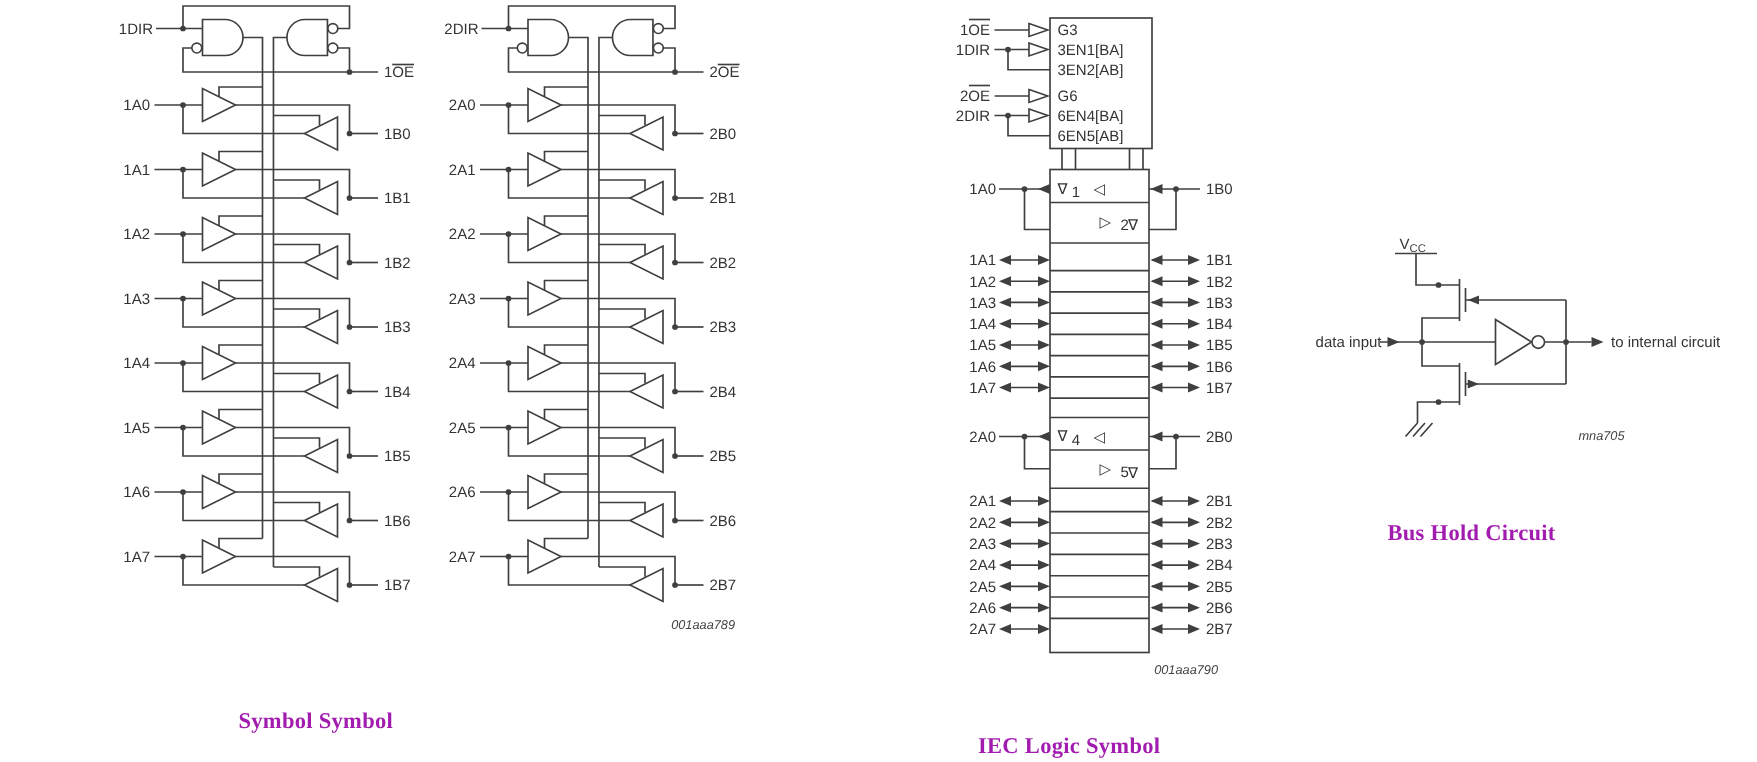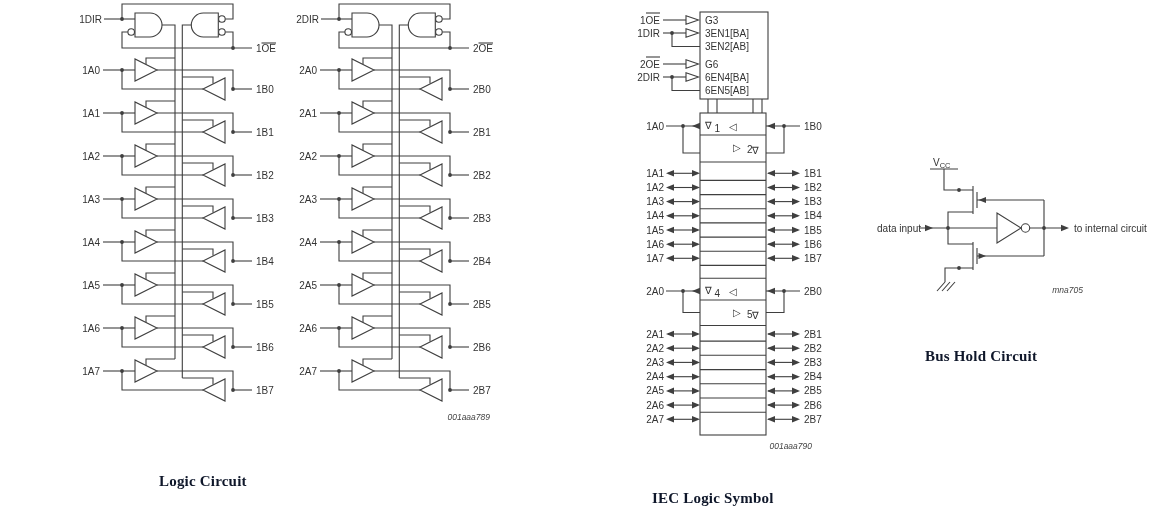--- a/index.html
+++ b/index.html
@@ -5,21 +5,21 @@
   html,body{margin:0;padding:0;background:#ffffff;}
   #canvas{position:relative;width:1171px;height:508px;background:#ffffff;overflow:hidden;
           font-family:"Liberation Sans",sans-serif;}
   svg{position:absolute;left:0;top:0;}
   .ln{fill:none;stroke:#3f3f3f;stroke-width:1.1;stroke-linejoin:miter;stroke-linecap:butt;}
   .fl{fill:#3f3f3f;stroke:none;}
   .wh{fill:#ffffff;stroke:#3f3f3f;stroke-width:1.1;}
   svg text{fill:#333333;font-family:"Liberation Sans",sans-serif;font-size:10px;}
   .fig-id{font-style:italic;font-size:8.5px;fill:#444444;}
   .caption{position:absolute;font-family:"Liberation Serif",serif;font-weight:bold;
-           font-size:15px;color:#0f172a;letter-spacing:0.2px;white-space:nowrap;}
+           font-size:15px;color:#a21caf;letter-spacing:0.2px;white-space:nowrap;}
 </style>
 </head>
 <body>
 
 <div id="canvas">
 
   <svg width="1171" height="508" viewBox="0 0 1171 508">
 
     <g>
       <text x="490" y="419.5" text-anchor="end" class="fig-id">001aaa789</text>
@@ -478,16 +478,16 @@
       <path class="wh" d="M997 213 V243 L1021 228 Z"></path>
       <circle class="wh" cx="1025.5" cy="228" r="4.2"></circle>
 
       <text x="933" y="166" font-size="11"><tspan>V</tspan><tspan font-size="7.5" dy="2">CC</tspan></text>
       <text x="921" y="231.5" text-anchor="end">data input</text>
       <text x="1074" y="231.5">to internal circuit</text>
       <text x="1083" y="293" text-anchor="end" class="fig-id">mna705</text>
     </g>
   </svg>
 
-  <div class="caption" style="left:159px;top:473px">Logic Circuit</div>
+  <div class="caption" style="left:159px;top:473px">Symbol Symbol</div>
   <div class="caption" style="left:652px;top:490px">IEC Logic Symbol</div>
   <div class="caption" style="left:925px;top:348px">Bus Hold Circuit</div>
 </div>
 
 </body></html>

